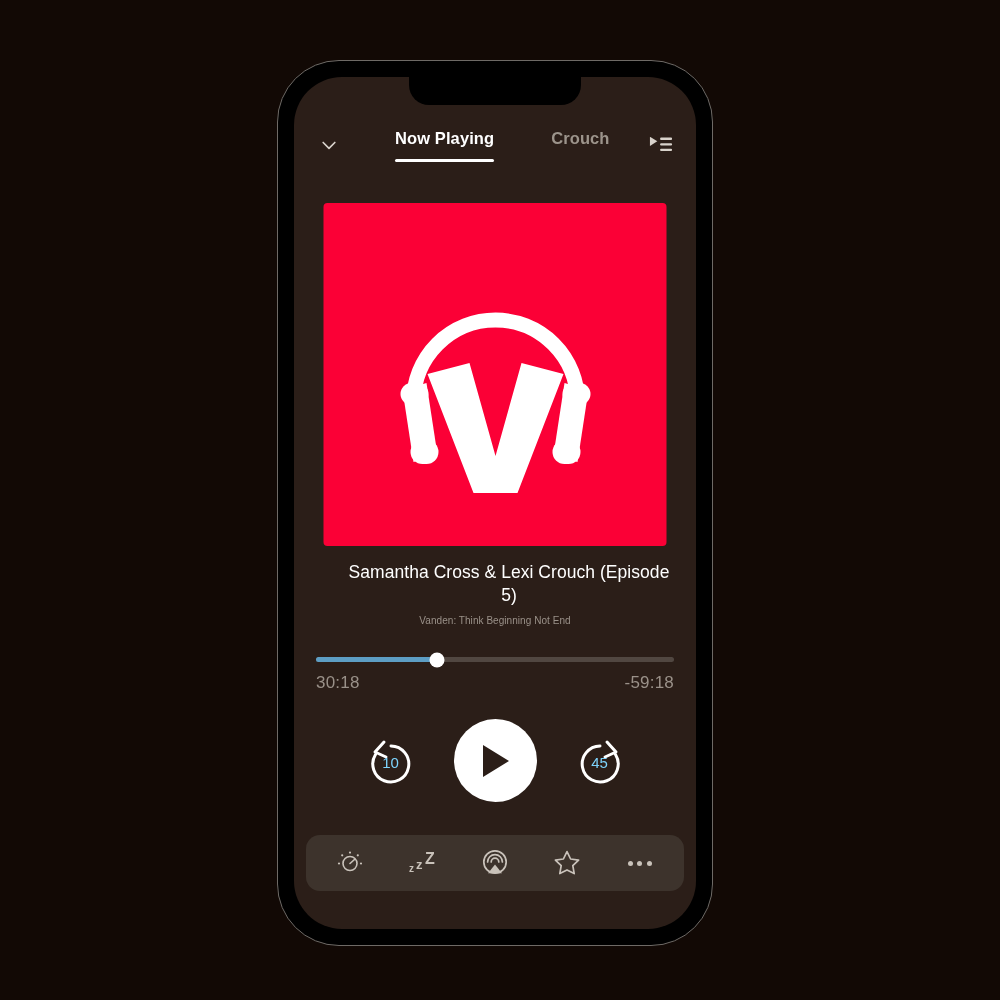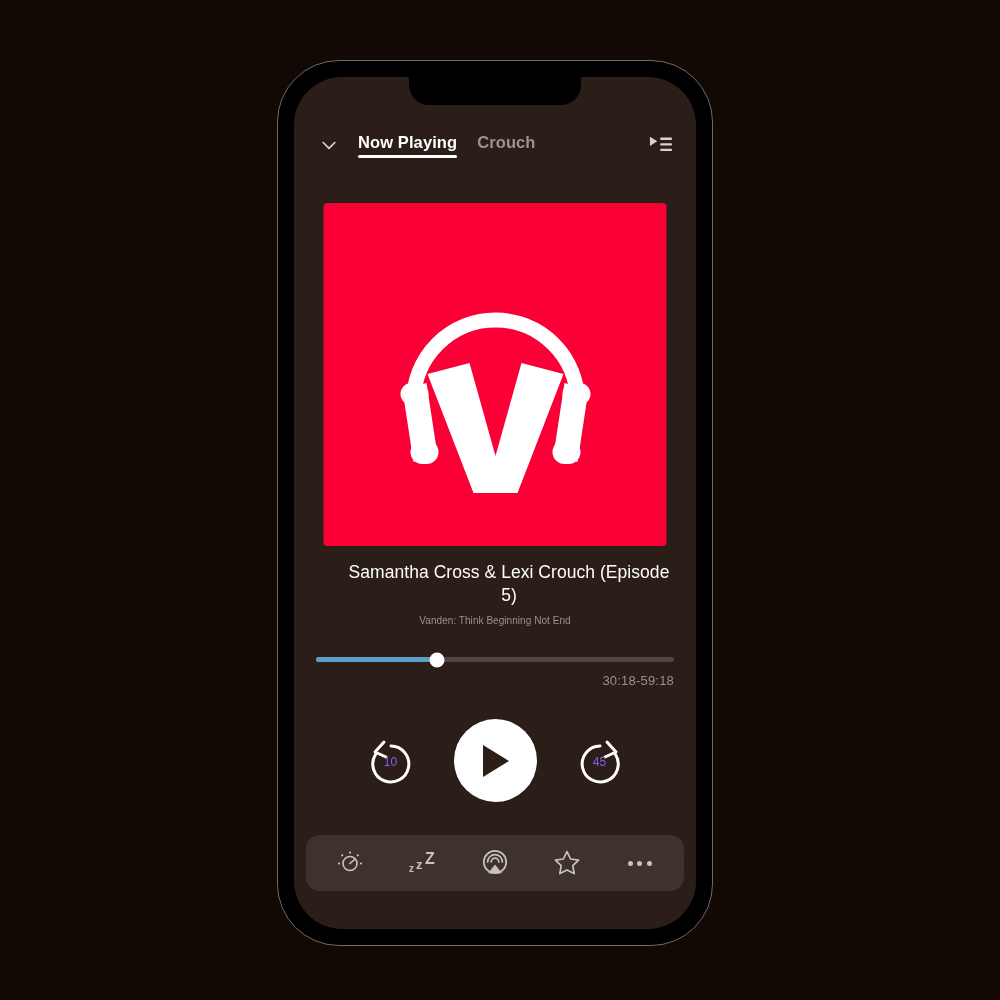--- a/index.html
+++ b/index.html
@@ -40,22 +40,23 @@
     position:absolute; left:0; top:46px; width:100%; height:44px;
     display:flex; align-items:center; padding:0 22px;
   }
   .chevron-btn {
     width:26px; height:26px; display:flex; align-items:center; justify-content:center;
     cursor:pointer; flex:0 0 auto;
   }
   .tabs { display:flex; align-items:flex-end; gap:20px; margin-left:16px; }
   .tab {
     font-size:16.5px; font-weight:bold; color:#9c948b; cursor:pointer;
-    padding-bottom:6px; position:relative; letter-spacing:.1px;
+    padding-bottom:14px; position:relative; letter-spacing:.1px;
     white-space:nowrap;
+    margin-left:37px;
   }
   .tab.active { color:#ffffff; }
   .tab.active::after {
     content:""; position:absolute; left:0; right:0; bottom:0;
     height:2.5px; background:#ffffff; border-radius:2px;
   }
   .queue-btn {
     margin-left:auto; width:26px; height:22px; cursor:pointer;
     display:flex; align-items:center; justify-content:center;
   }
@@ -92,36 +93,36 @@
   .track-fill {
     position:absolute; left:0; top:0; height:100%;
     background:#5d9ec4; border-radius:3px;
   }
   .knob {
     position:absolute; top:50%; width:15px; height:15px;
     background:#ffffff; border-radius:50%;
     transform:translate(-50%,-50%);
   }
   .times {
-    display:flex; justify-content:flex-end; margin-top:11px;
-    font-size:13px; color:#9a9189; letter-spacing:.2px;margin-left:16px;
+    display:flex; justify-content:space-between; margin-top:11px;
+    font-size:17px; color:#9a9189; letter-spacing:.2px;
   }
 
   
   .transport {
     position:absolute; left:0; top:642px; width:100%;
     display:flex; align-items:center; justify-content:center; gap:34px;
   }
   .skip-btn {
     width:58px; height:58px; position:relative; cursor:pointer;
     display:flex; align-items:center; justify-content:center;
   }
   .skip-num {
     position:absolute; left:0; right:0; top:50%; transform:translateY(-42%);
-    text-align:center; font-size:12px; color:#8b5cf6; font-weight:normal;
+    text-align:center; font-size:15px; color:#7dd3fc; font-weight:normal;
   }
   .play-btn {
     width:83px; height:83px; border-radius:50%; background:#ffffff;
     display:flex; align-items:center; justify-content:center; cursor:pointer;
   }
 
   
   .bottombar {
     position:absolute; left:12px; right:12px; bottom:38px;
     height:56px; background:#3d332c; border-radius:14px;

